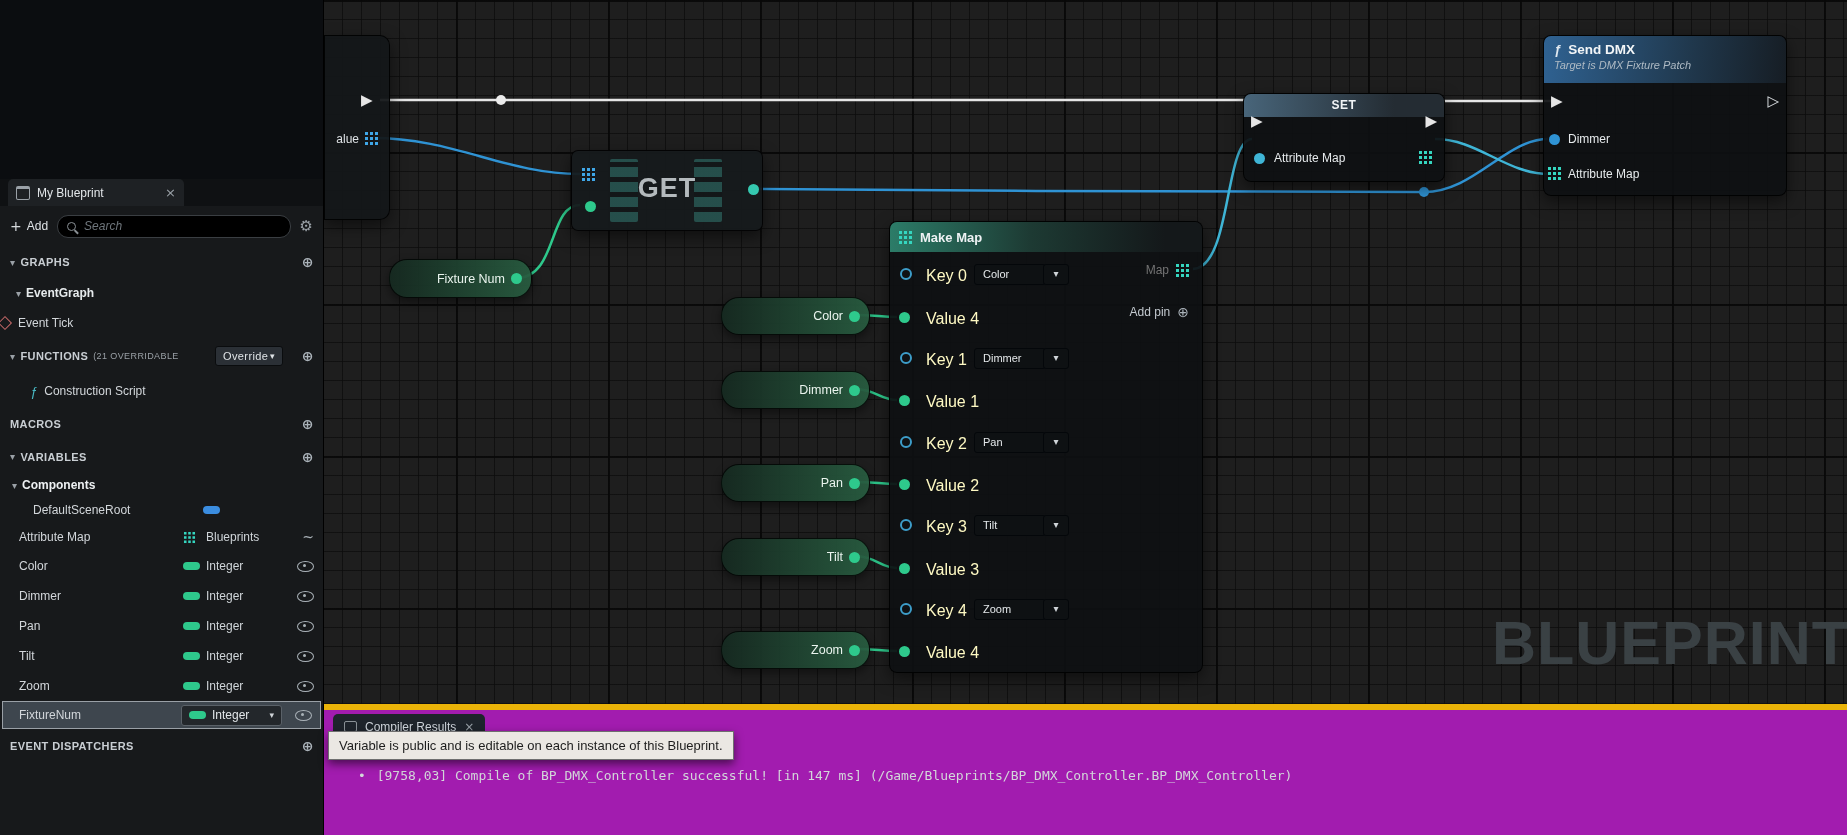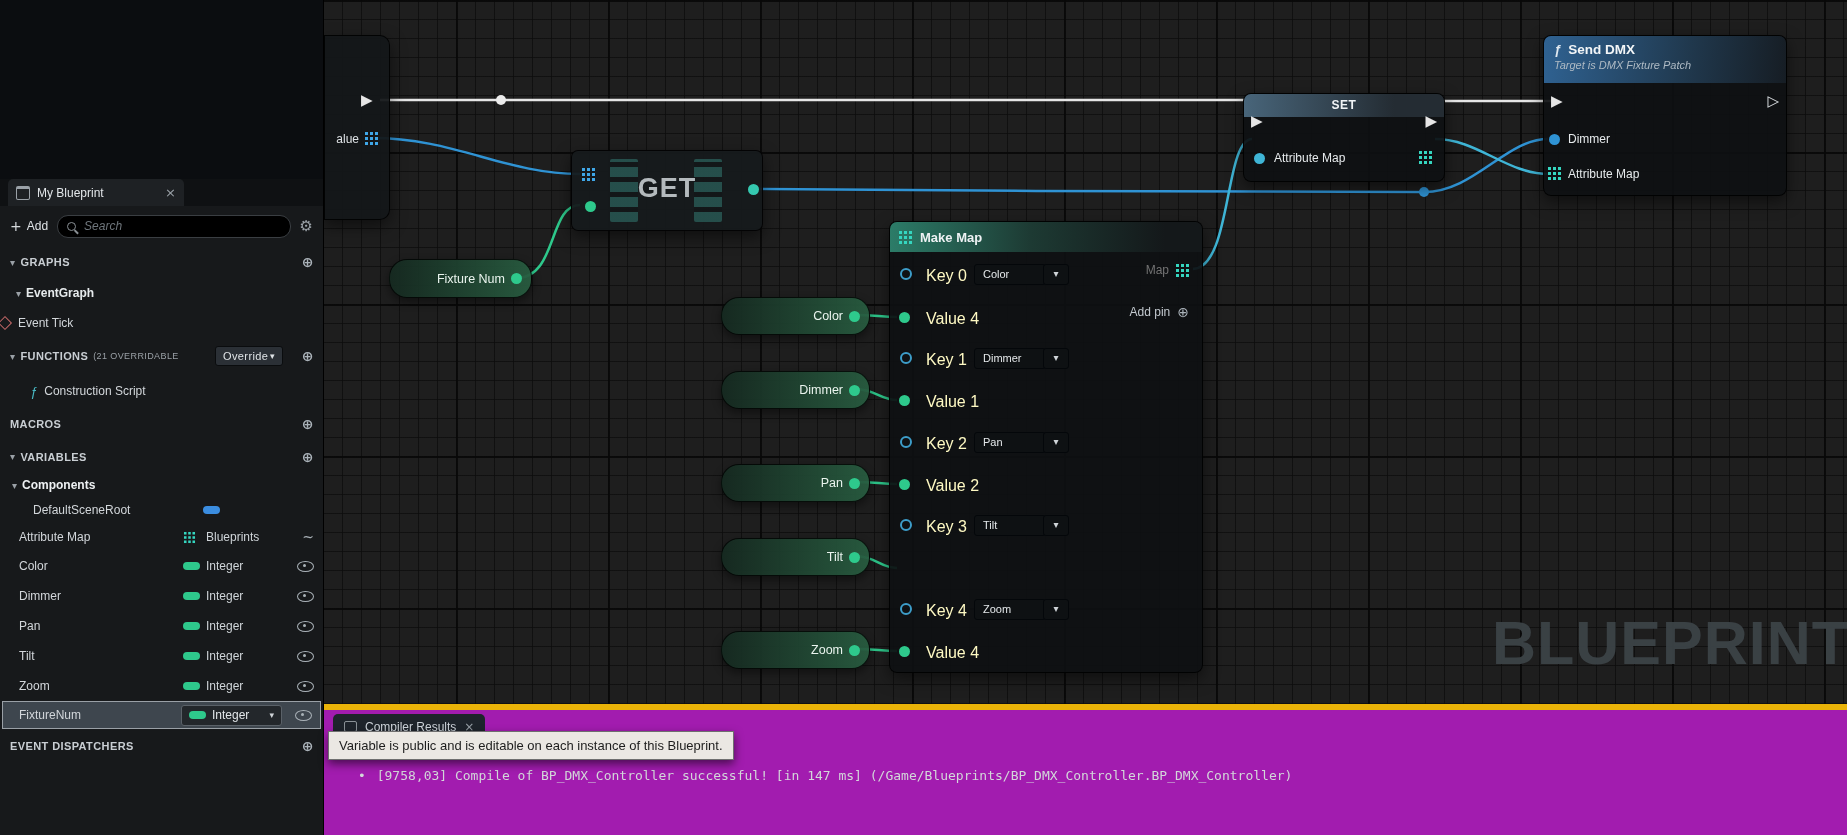--- a/index.html
+++ b/index.html
@@ -269,20 +269,24 @@
     <div class="mm-row" style="top:252px;">
       <span class="pin-dot"></span>
       <span class="mm-label">Value 2</span>
     </div>
     <div class="mm-row" style="top:293px;">
       <span class="pin-hollow"></span>
       <span class="mm-label">Key 3</span>
       <span class="mm-select">Tilt</span>
       <span class="mm-chevron icon-font">▾</span>
     </div>
+    <div class="mm-row" style="top:336px;">
+      <span class="pin-dot"></span>
+      <span class="mm-label">Value 3</span>
+    </div>
     <div class="mm-row" style="top:377px;">
       <span class="pin-hollow"></span>
       <span class="mm-label">Key 4</span>
       <span class="mm-select">Zoom</span>
       <span class="mm-chevron icon-font">▾</span>
     </div>
     <div class="mm-row" style="top:419px;">
       <span class="pin-dot"></span>
       <span class="mm-label">Value 4</span>
     </div>

